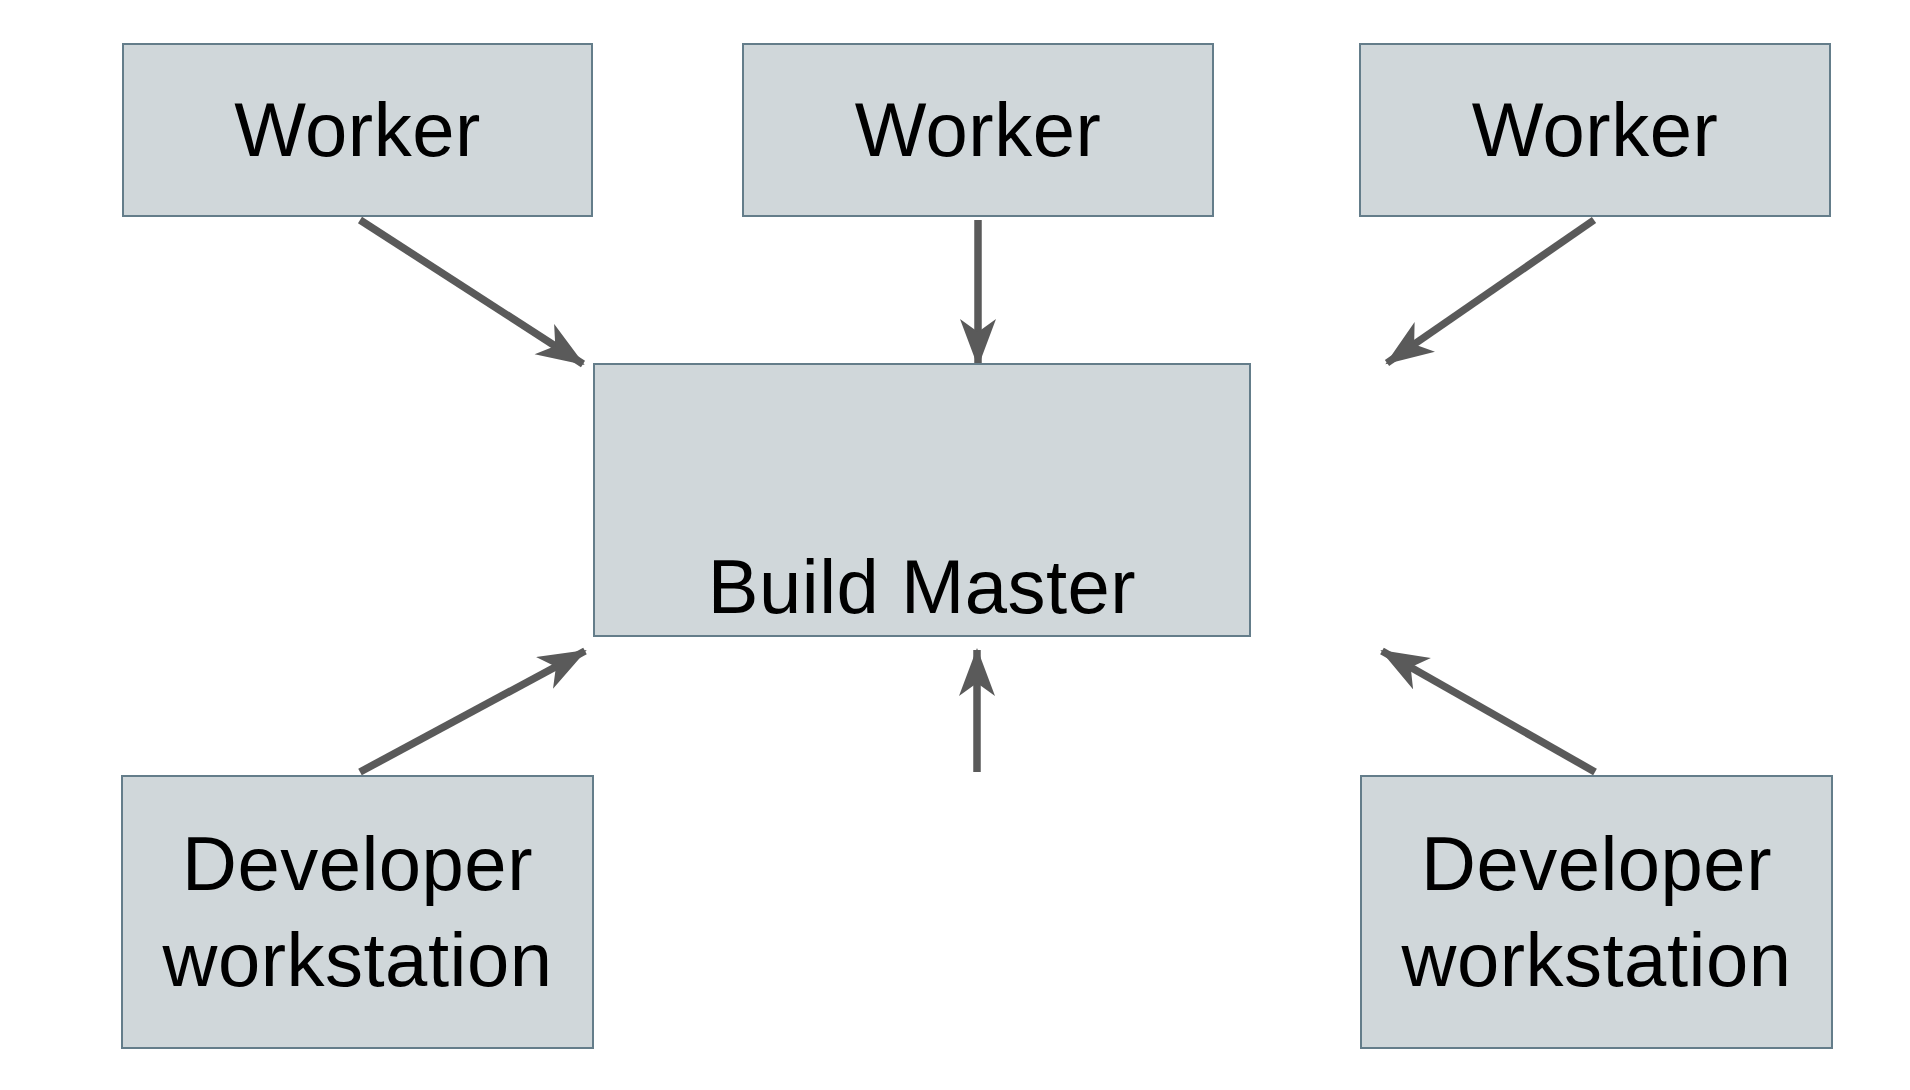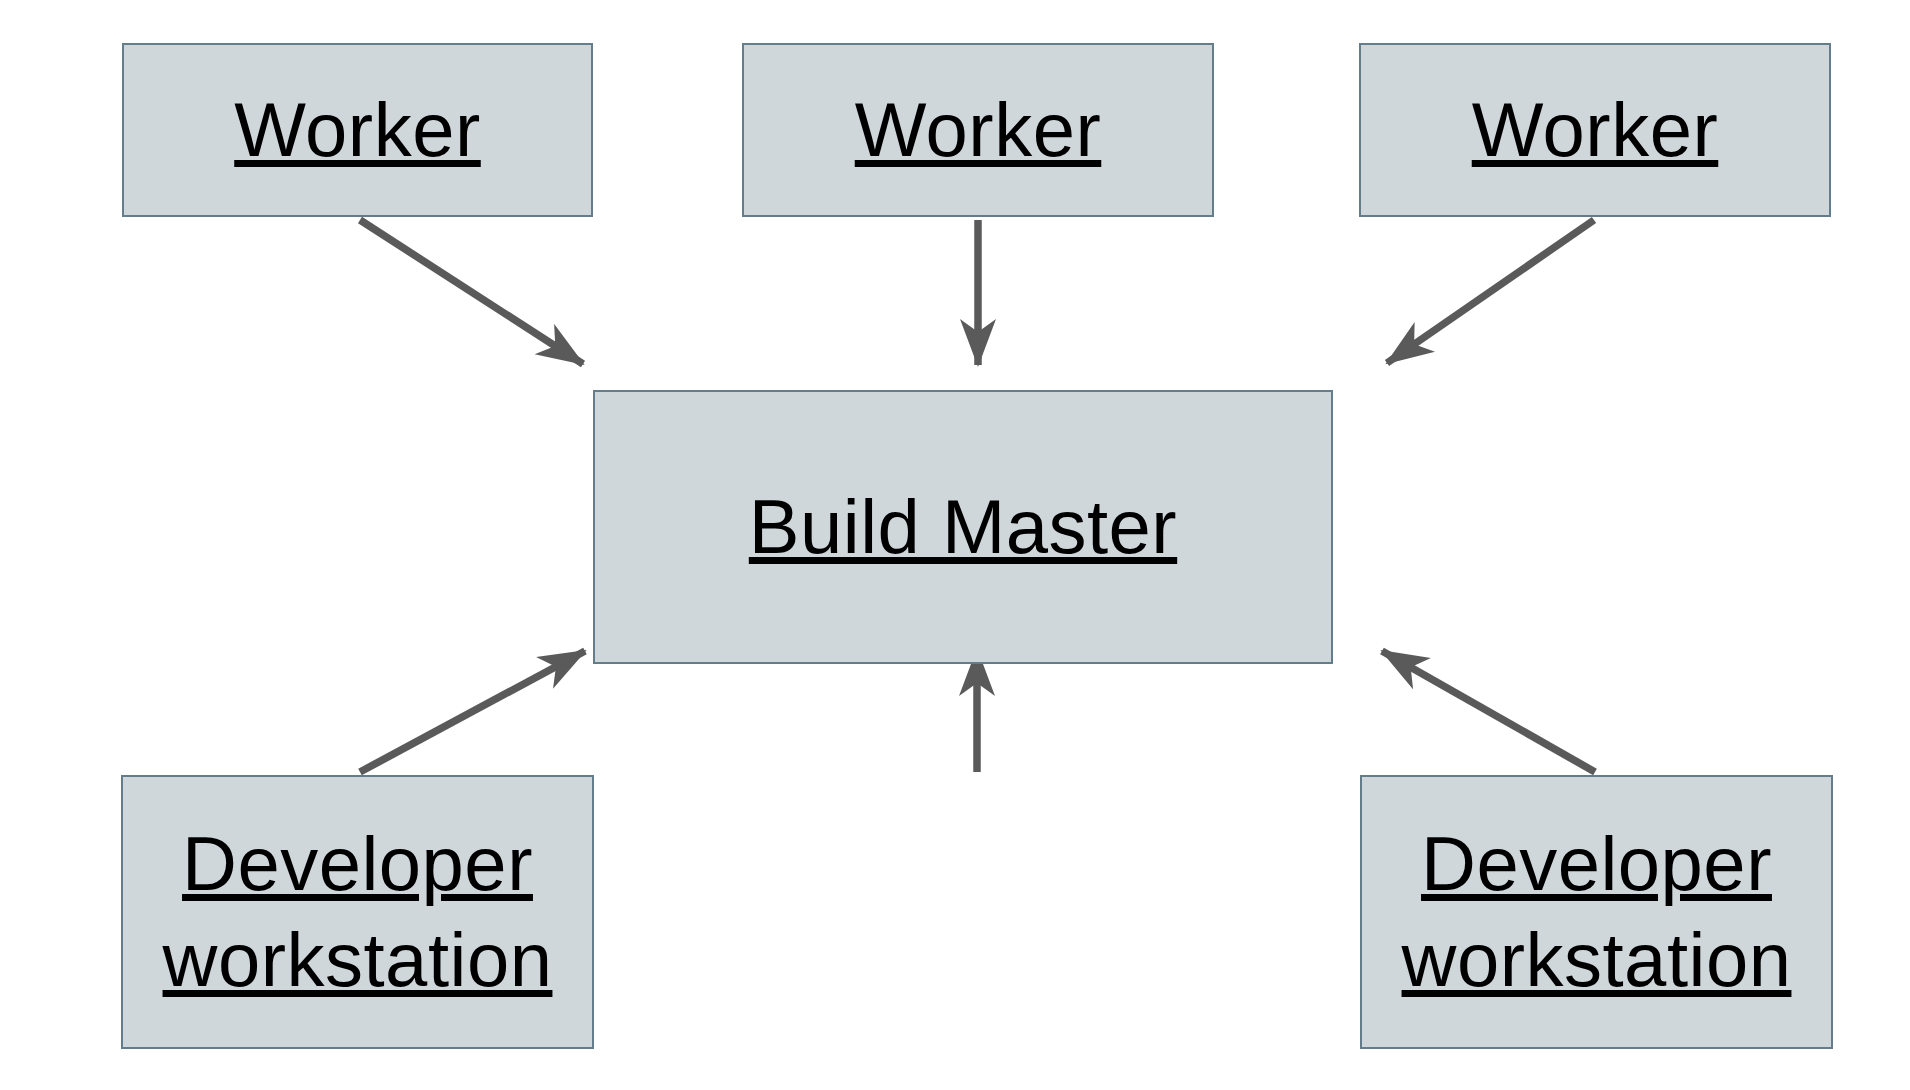--- a/index.html
+++ b/index.html
@@ -39,26 +39,25 @@
     display: flex;
     align-items: center;
     justify-content: center;
     text-align: center;
     color: var(--text, #000000);
     font-size: 76px;
     line-height: 1.26;
     letter-spacing: 0.5px;
     z-index: 1;
     padding: 0 18px;
-    text-decoration: underline;
   }
   .node-worker-left          { left: 122px;  top: 43px;  width: 471px; height: 174px; }
   .node-worker-center        { left: 742px;  top: 43px;  width: 472px; height: 174px; }
   .node-worker-right         { left: 1359px; top: 43px;  width: 472px; height: 174px; }
-  .node-build-master         { left: 593px;  top: 390px; width: 740px; height: 274px; }
+  .node-build-master         { left: 593px;  top: 363px; width: 658px; height: 274px; align-items: flex-end; }
   .node-dev-workstation-left { left: 121px;  top: 775px; width: 473px; height: 274px; }
   .node-ci-server            { left: 740px;  top: 774px; width: 474px; height: 273px; }
   .node-dev-workstation-right{ left: 1360px; top: 775px; width: 473px; height: 274px; }
 </style>
 </head>
 <body>
 
 <div class="canvas">
 
   <svg class="edges" viewBox="0 0 1910 1090" xmlns="http://www.w3.org/2000/svg">

